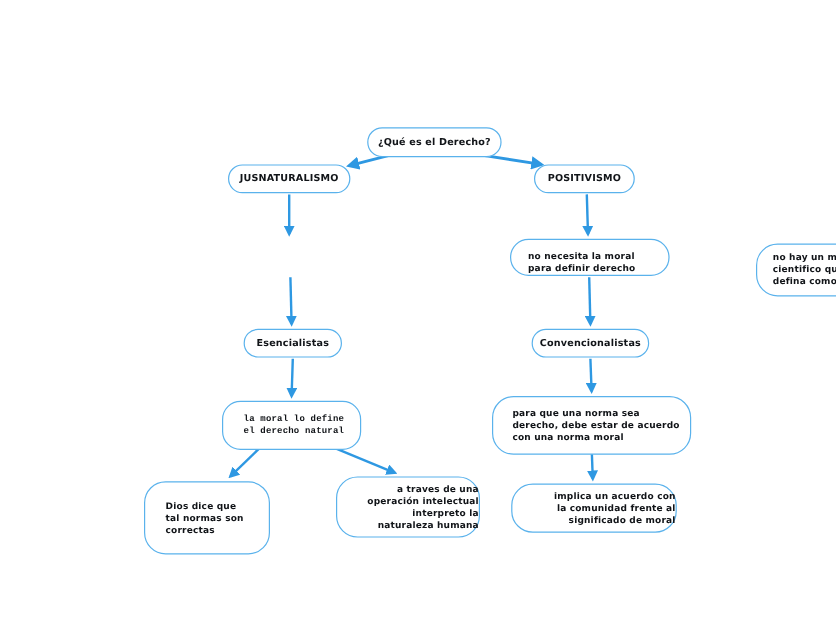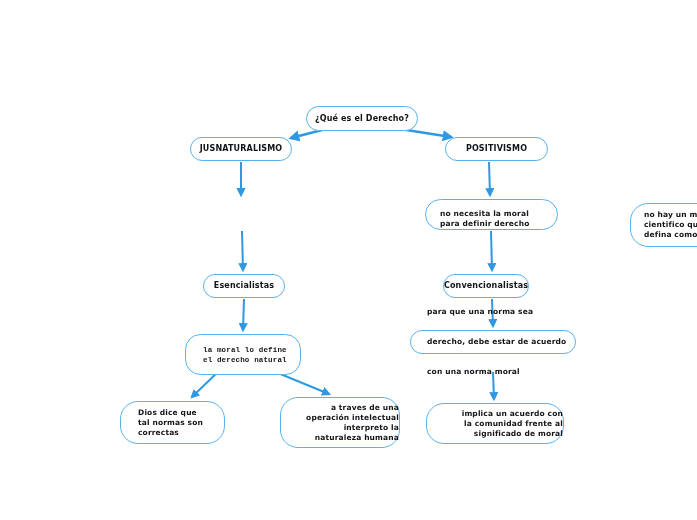--- a/index.html
+++ b/index.html
@@ -70,48 +70,48 @@
       <line x1="491" y1="215" x2="492" y2="254" stroke="#2e98e2" stroke-width="2" marker-end="url(#arrow)"></line>
       <line x1="492" y1="283" x2="493" y2="310" stroke="#2e98e2" stroke-width="2" marker-end="url(#arrow)"></line>
       <line x1="493" y1="356" x2="494" y2="383" stroke="#2e98e2" stroke-width="2" marker-end="url(#arrow)"></line>
     </svg>
 <div class="node center" style="left: 306px; top: 90px; width: 112px; height: 25px; border-radius: 12.5px;">
       <div class="node-line">¿Qué es el Derecho?</div>
     </div>
     <div class="node center" style="left: 190px; top: 121px; width: 102px; height: 24px; border-radius: 12px; text-align: right;">
       <div class="node-line">JUSNATURALISMO</div>
     </div>
-    <div class="node center" style="left: 445px; top: 121px; width: 103px; height: 24px; border-radius: 12px;">
+    <div class="node center" style="left: 445px; top: 121px; width: 84px; height: 24px; border-radius: 12px;">
       <div class="node-line">POSITIVISMO</div>
     </div>
     <div class="node" style="left: 425px; top: 183px; width: 133px; height: 31px; border-radius: 15.5px; padding-left: 14px; justify-content: flex-end;">
       <div class="node-line">no necesita la moral</div>
       <div class="node-line">para definir derecho</div>
     </div>
     <div class="node" style="left: 630px; top: 187px; width: 120px; height: 44px; border-radius: 18px; padding-left: 13px;">
       <div class="node-line">no hay un mé</div>
       <div class="node-line">cientifico que</div>
       <div class="node-line">defina como t</div>
     </div>
     <div class="node center" style="left: 203px; top: 258px; width: 82px; height: 24px; border-radius: 12px; text-align: right;">
       <div class="node-line">Esencialistas</div>
     </div>
-    <div class="node center" style="left: 443px; top: 258px; width: 86px; height: 24px; border-radius: 12px;">
+    <div class="node center" style="left: 443px; top: 258px; width: 98px; height: 24px; border-radius: 12px;">
       <div class="node-line">Convencionalistas</div>
     </div>
     <div class="node" style="left: 185px; top: 318px; width: 116px; height: 41px; border-radius: 15.5px; padding-left: 17px; font-family: Liberation Mono, monospace;">
       <div class="node-line">la moral lo define</div>
       <div class="node-line">el derecho natural</div>
     </div>
-    <div class="node" style="left: 410px; top: 314px; width: 166px; height: 24px; border-radius: 18px; padding-left: 16px; gap: 20px;">
+    <div class="node" style="left: 410px; top: 314px; width: 166px; height: 49px; border-radius: 18px; padding-left: 16px;">
       <div class="node-line">para que una norma sea</div>
       <div class="node-line">derecho, debe estar de acuerdo</div>
       <div class="node-line">con una norma moral</div>
     </div>
-    <div class="node" style="left: 120px; top: 385px; width: 105px; height: 43px; border-radius: 18px; padding-left: 17px;">
+    <div class="node" style="left: 120px; top: 385px; width: 105px; height: 61px; border-radius: 18px; padding-left: 17px;">
       <div class="node-line">Dios dice que</div>
       <div class="node-line">tal normas son</div>
       <div class="node-line">correctas</div>
     </div>
     <div class="node" style="left: 280px; top: 381px; width: 120px; height: 51px; border-radius: 18px; padding-left: 9px; text-align: right;">
       <div class="node-line">a traves de una</div>
       <div class="node-line">operación intelectual</div>
       <div class="node-line">interpreto la</div>
       <div class="node-line">naturaleza humana</div>
     </div>

